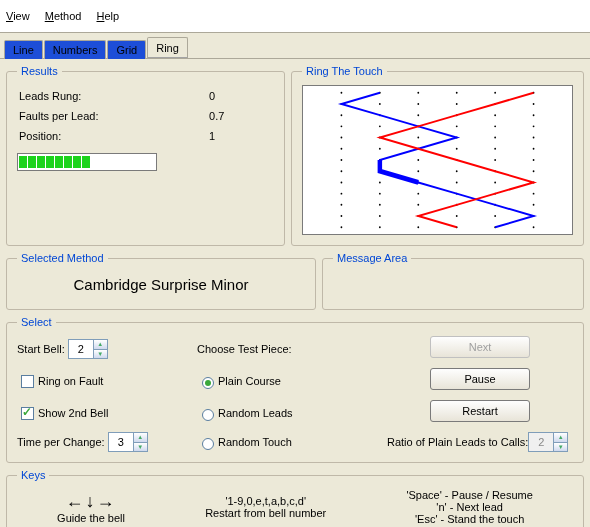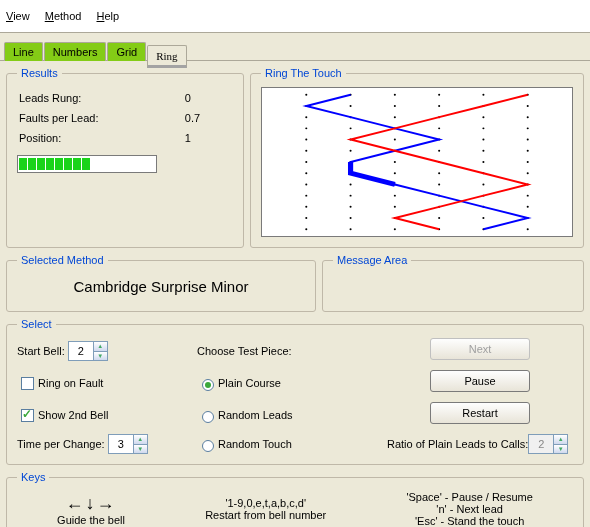--- a/index.html
+++ b/index.html
@@ -1,27 +1,27 @@
 <!DOCTYPE html>
 <html><head>
 <meta charset="utf-8">
 <style>
 * { box-sizing: border-box; font-family: Tahoma, Arial, sans-serif; font-size: 11px; }
 body { margin: 0; padding: 0; background: #ece9d8; color: #000; width: 590px; }
 .menubar { background: #fff; padding: 10px 6px; border-bottom: 1px solid #aca899; }
 .menubar span { margin-right: 12px; cursor: default; }
 .menubar span u { text-decoration: underline; }
 .tabstrip { background: #ece9d8; padding: 4px 4px 0 4px; border-bottom: 1px solid #aca899; display: flex; align-items: flex-end; }
-.tab { padding: 3px 8px; border: 1px solid #aca899; border-bottom: none; background: #84cc16; margin-right: 1px; border-radius: 2px 2px 0 0; cursor: default; position: relative; top: 1px; }
-.tab.active { background: #ece9d8; border-bottom: 3px solid #a3a3a3; font-weight: normal; padding-top: 4px; padding-bottom: 3px; top: 8px; font-family: Liberation Serif, serif; }
+.tab { padding: 3px 8px; border: 1px solid #aca899; border-bottom: none; background: #1d4ed8; margin-right: 1px; border-radius: 2px 2px 0 0; cursor: default; position: relative; top: 1px; }
+.tab.active { background: #ece9d8; border-bottom: 1px solid #a3a3a3; font-weight: normal; padding-top: 4px; padding-bottom: 3px; top: 0; }
 .content { padding: 6px; }
 .row { display: flex; gap: 6px; }
 fieldset { border: 1px solid #bfb8a8; border-radius: 3px; margin: 0 0 6px 0; padding: 8px 10px 10px 10px; position: relative; }
 fieldset legend { color: #0046d5; padding: 0 4px; font-size: 11px; }
-.results { width: 238px; }
+.results { width: 279px; }
 .ringtouch { flex: 1; }
 .results-table { width: 100%; }
 .results-table td { padding: 3px 0; }
 .results-table td:last-child { text-align: left; padding-left: 40px; }
 .progress { width: 140px; height: 18px; border: 1px solid #7a7a7a; background: #fff; display: flex; align-items: center; padding: 1px; gap: 1px; margin-top: 6px; }
 .progress .seg { width: 8px; height: 12px; background: #1bd31b; }
 .progress .seg.off { background: #fff; }
 .chart { background: #fff; border: 1px solid #7a7a7a; width: 100%; height: 150px; position: relative; }
 .method-row { display: flex; gap: 6px; }
 .method-box { flex: 1.2; }

